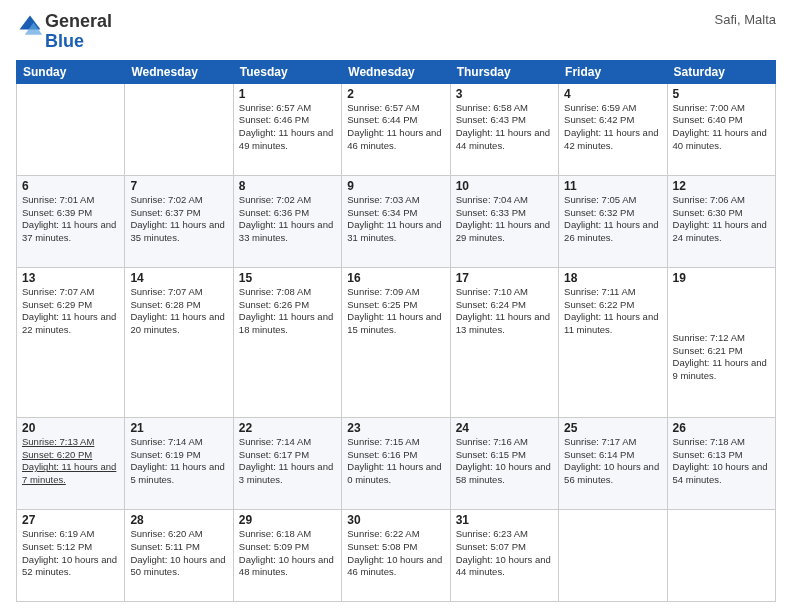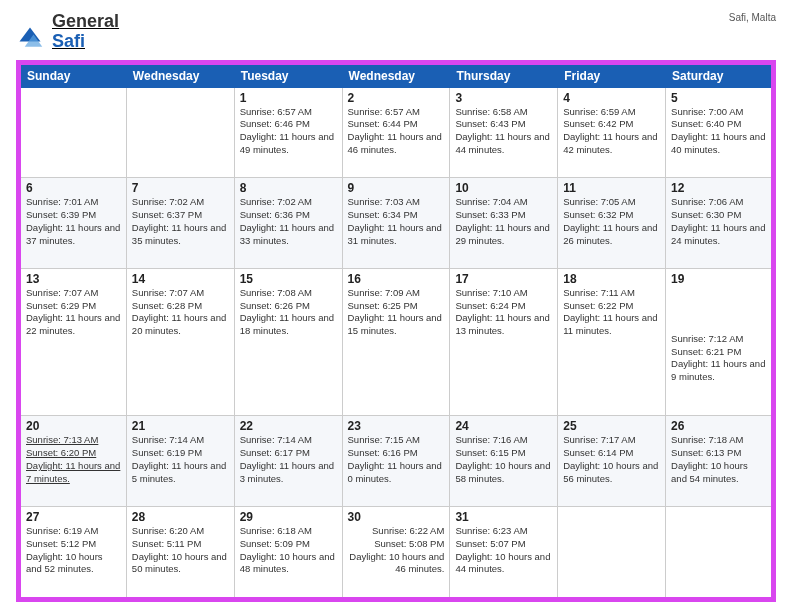--- a/index.html
+++ b/index.html
@@ -18,23 +18,22 @@
       flex-direction: column;
     }
     .header {
       display: flex;
       justify-content: space-between;
       align-items: flex-start;
       margin-bottom: 8px;
     }
     .logo {
       display: flex;
-      align-items: flex-end;
-      gap: 8px;
-      text-decoration: underline;
+      align-items: flex-start;
+      gap: 1px;
     }
     .logo-text {
       font-size: 18px;
       font-weight: bold;
       line-height: 1.1;
     }
     .logo-general { color: #333; }
     .logo-blue { color: #1a5fb4; }
     .logo-icon {
       width: 28px;
@@ -43,28 +42,28 @@
     .title-block {
       text-align: right;
     }
     .month-title {
       font-size: 32px;
       font-weight: normal;
       color: #222;
       line-height: 1.1;
     }
     .subtitle {
-      font-size: 10px;
+      font-size: 13px;
       color: #555;
     }
     .calendar {
       border-collapse: collapse;
       width: 100%;
       flex: 1;
-      border: 5px solid #d946ef;
+      border: 1px solid #d946ef;
     }
     .calendar th {
       background: #1a5fb4;
       color: #fff;
       font-size: 12px;
       font-weight: bold;
       padding: 4px 6px;
       border: 1px solid #1a5fb4;
       text-align: left;
     }
@@ -99,21 +98,21 @@
 
 <div class="page">
   <div class="header">
     <div class="logo">
       <svg class="logo-icon" viewBox="0 0 32 32">
         <polygon points="16,4 28,20 4,20" fill="#1a5fb4"></polygon>
         <polygon points="20,12 30,26 10,26" fill="#5ba3e0" opacity="0.7"></polygon>
       </svg>
       <div class="logo-text">
         <span class="logo-general">General</span><br>
-        <span class="logo-blue">Safi</span>
+        <span class="logo-blue">Blue</span>
       </div>
     </div>
     <div class="title-block">
       <div class="subtitle">Safi, Malta</div>
     </div>
   </div>
 
   <table class="calendar">
     <thead>
       <tr>
@@ -307,21 +306,21 @@
 Daylight: 10 hours and 50 minutes.</div>
           </td>
           <td>
             <span class="day-number">29</span>
             <div class="day-info" style="white-space: pre-line;">Sunrise: 6:18 AM
 Sunset: 5:09 PM
 Daylight: 10 hours and 48 minutes.</div>
           </td>
           <td>
             <span class="day-number">30</span>
-            <div class="day-info" style="white-space: pre-line; text-align: right;">Sunrise: 6:22 AM
+            <div class="day-info" style="white-space: pre-line;">Sunrise: 6:22 AM
 Sunset: 5:08 PM
 Daylight: 10 hours and 46 minutes.</div>
           </td>
           <td>
             <span class="day-number">31</span>
             <div class="day-info" style="white-space: pre-line;">Sunrise: 6:23 AM
 Sunset: 5:07 PM
 Daylight: 10 hours and 44 minutes.</div>
           </td>
           <td class="empty-cell"></td>

